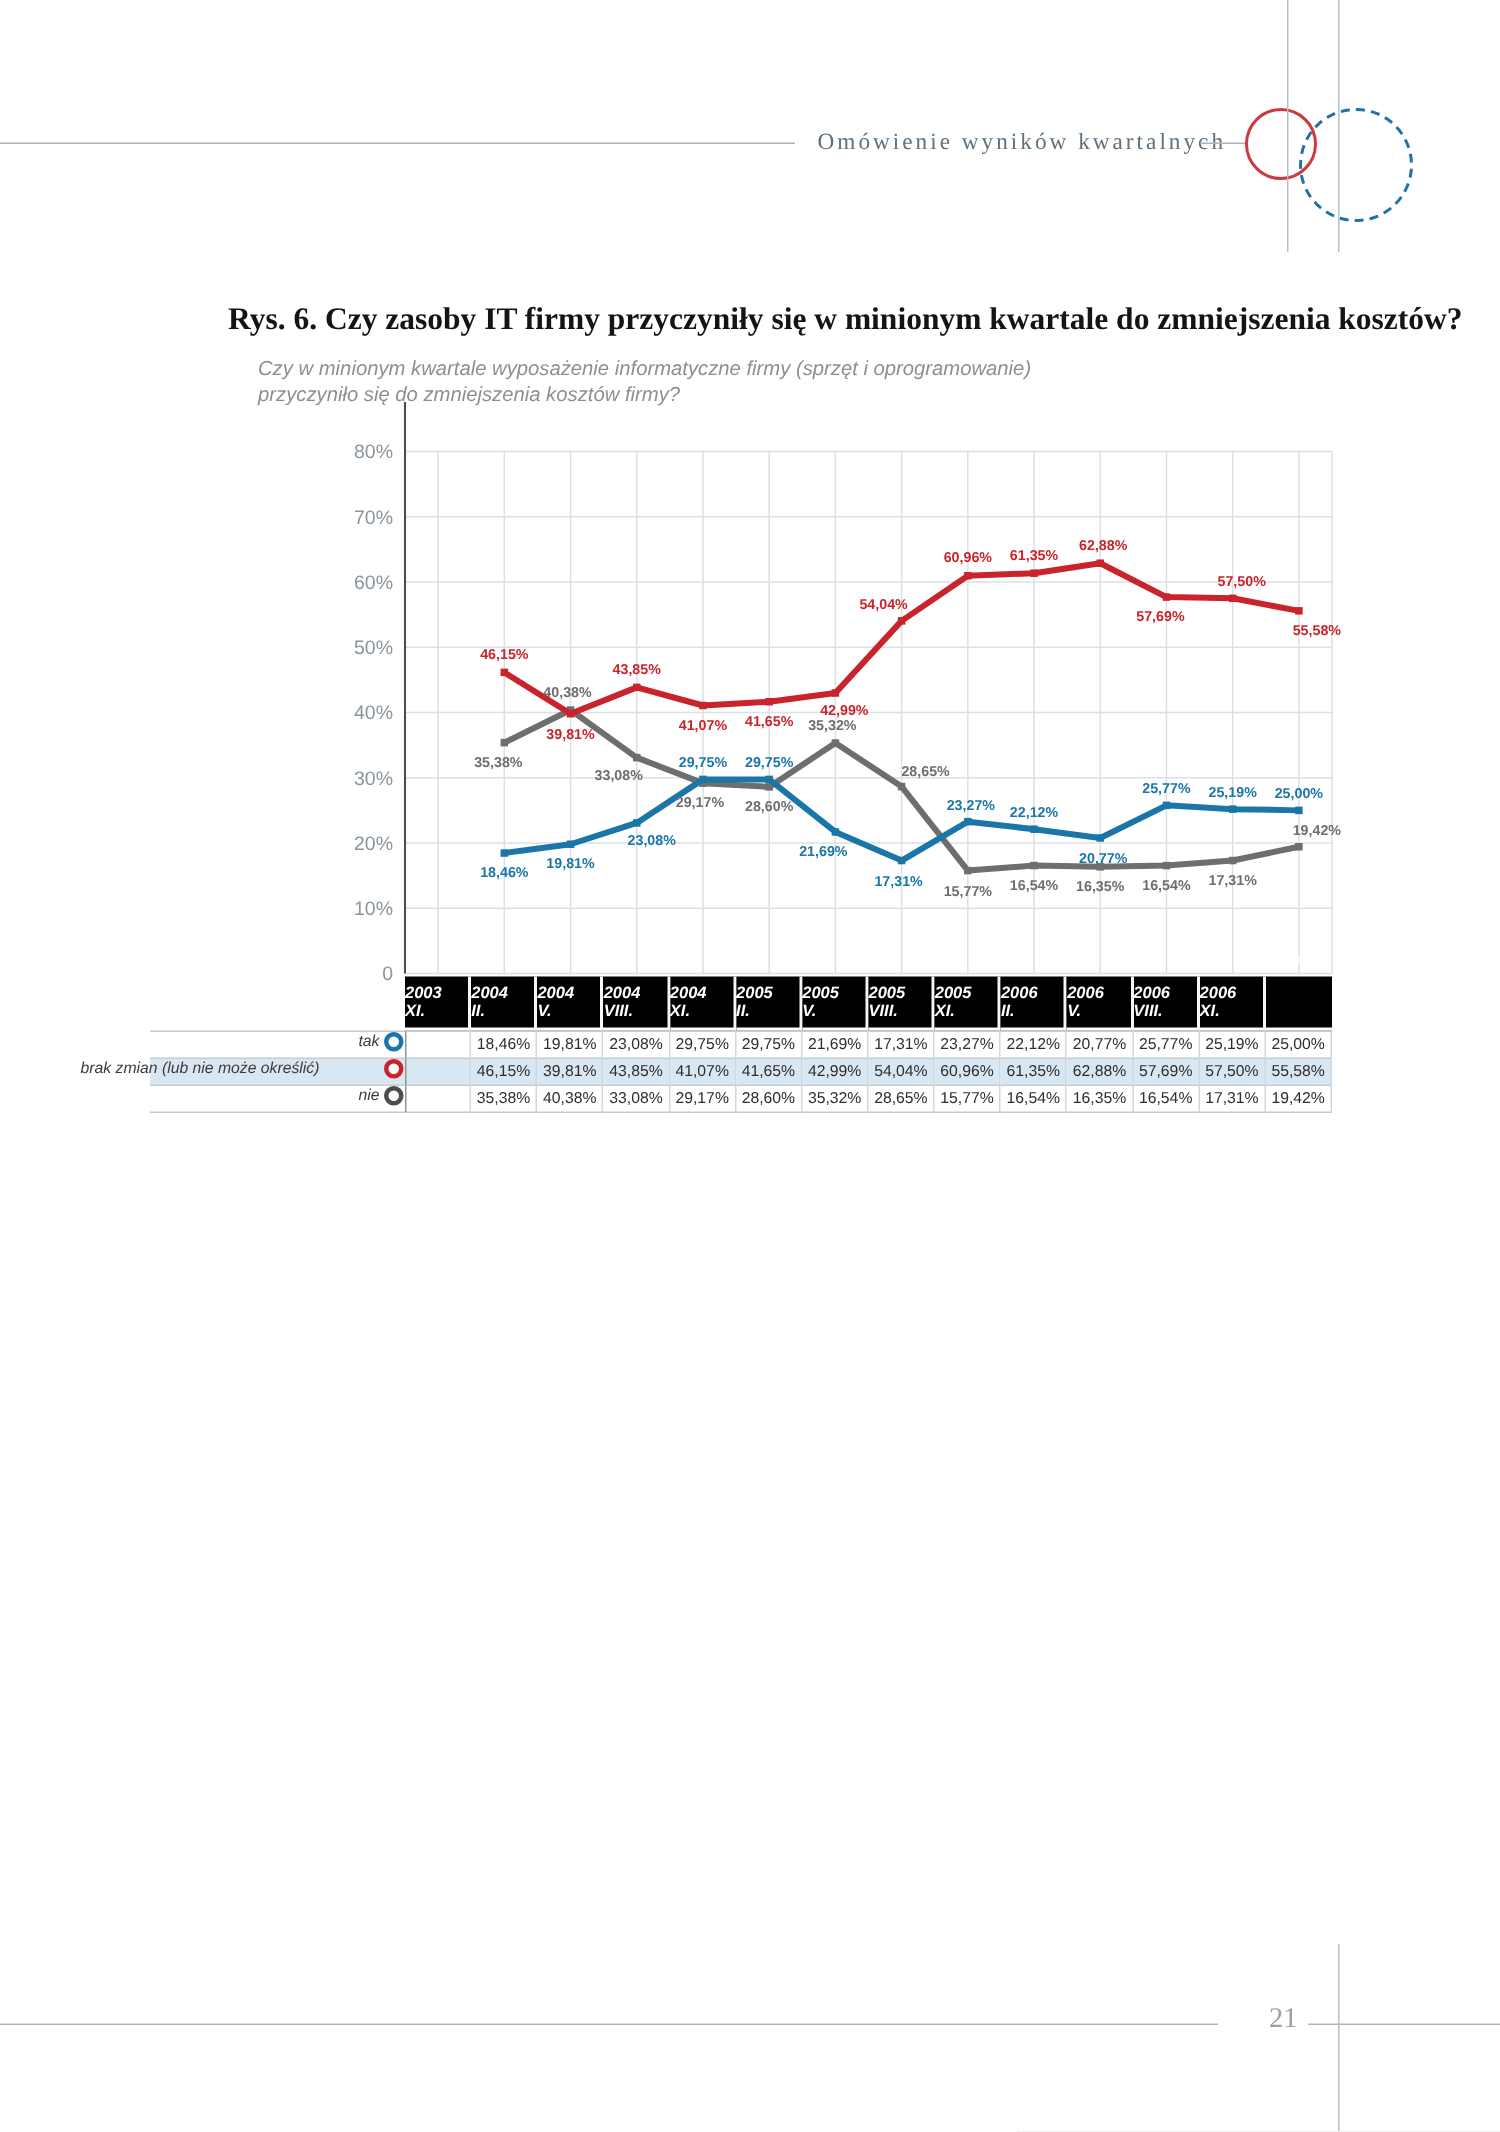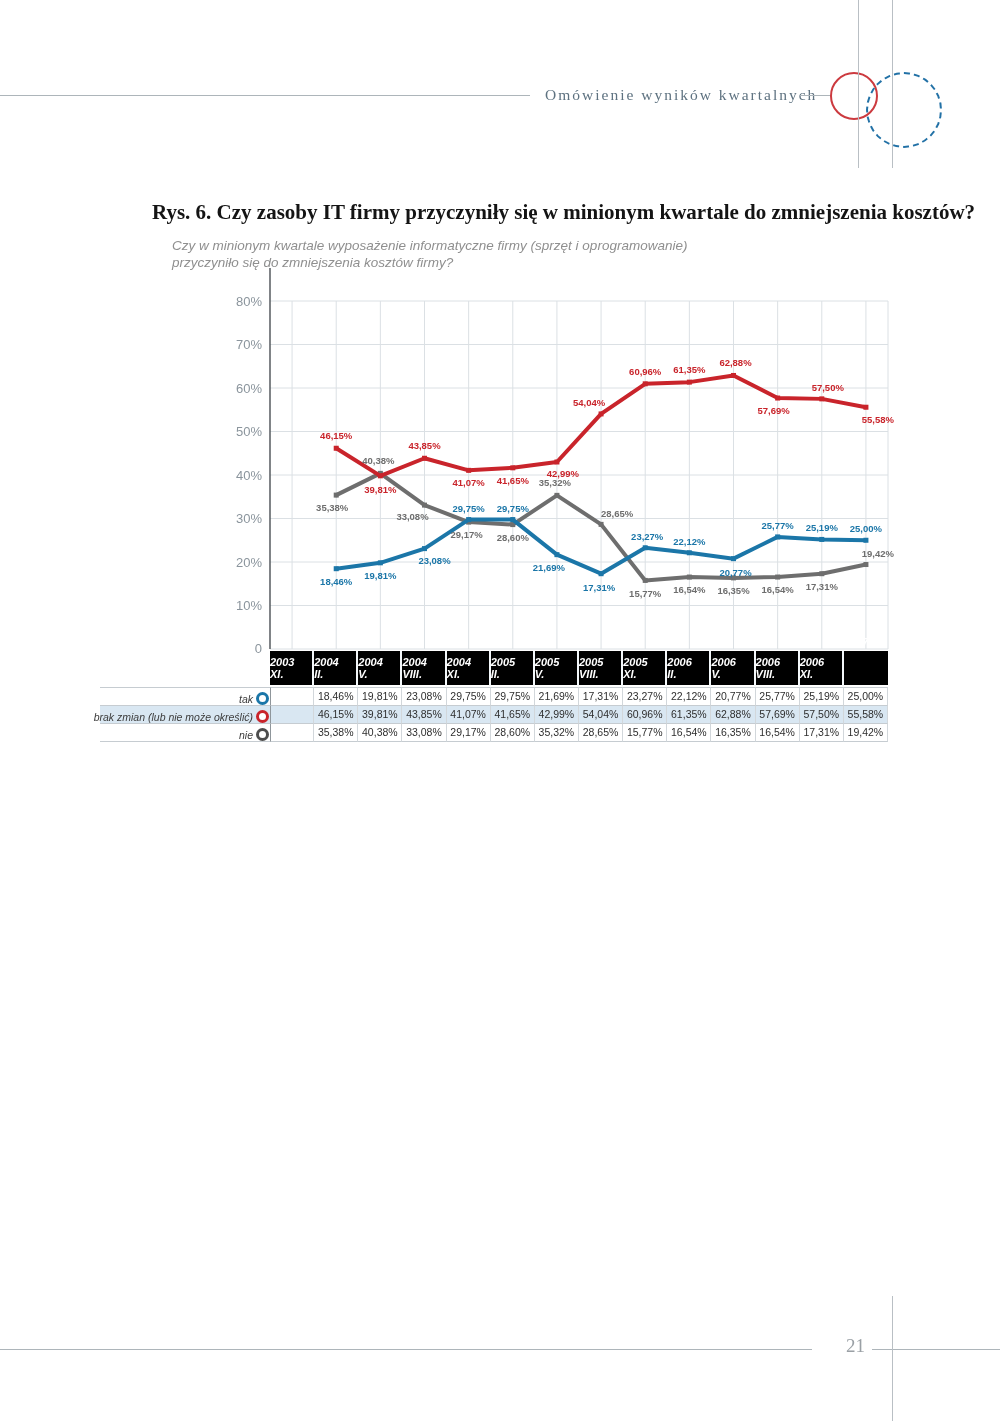--- a/index.html
+++ b/index.html
@@ -38,32 +38,32 @@
   }
   .tcorner{height:34px;background:transparent;}
   .th{
     height:34px;background:#000000;color:#ffffff;
     font-size:11px;line-height:12px;font-weight:bold;font-style:italic;
     display:flex;flex-direction:column;justify-content:center;
     border-right:2px solid #f3f7fa;border-bottom:2px solid #ffffff;
   }
   .th.last{border-right:none;gap:40px;}
   .tlabel{
-    height:17px;display:flex;align-items:flex-end;justify-content:flex-end;
+    height:17px;display:flex;align-items:flex-start;justify-content:flex-end;
     font-size:10.5px;font-style:italic;color:#3c3c3c;
     border-bottom:1px solid #c6ccd1;padding-right:1px;white-space:nowrap;
   }
   .tcell{
     height:17px;line-height:17px;text-align:center;
     font-size:10.5px;color:#2e2e2e;
     border-right:1px solid #d2d7db;border-bottom:1px solid #c6ccd1;
   }
   .row-top{border-top:1px solid #c6ccd1;}
   .col-first{border-left:1px solid #8f969b;}
-  .row-hi{background:#d9e7f2;}
+  .row-hi{background:#d9e7f2;gap:40px;}
   .ring{
     width:7px;height:7px;border-radius:50%;border:3px solid #000;
     background:#fff;margin-left:3px;flex:none;display:inline-block;
   }
 
   .page-number{
     position:absolute;left:834px;top:1335px;
     font-family:"Liberation Serif",serif;font-size:19px;color:#9aa0a5;margin-left:12px;
   }
 </style>

